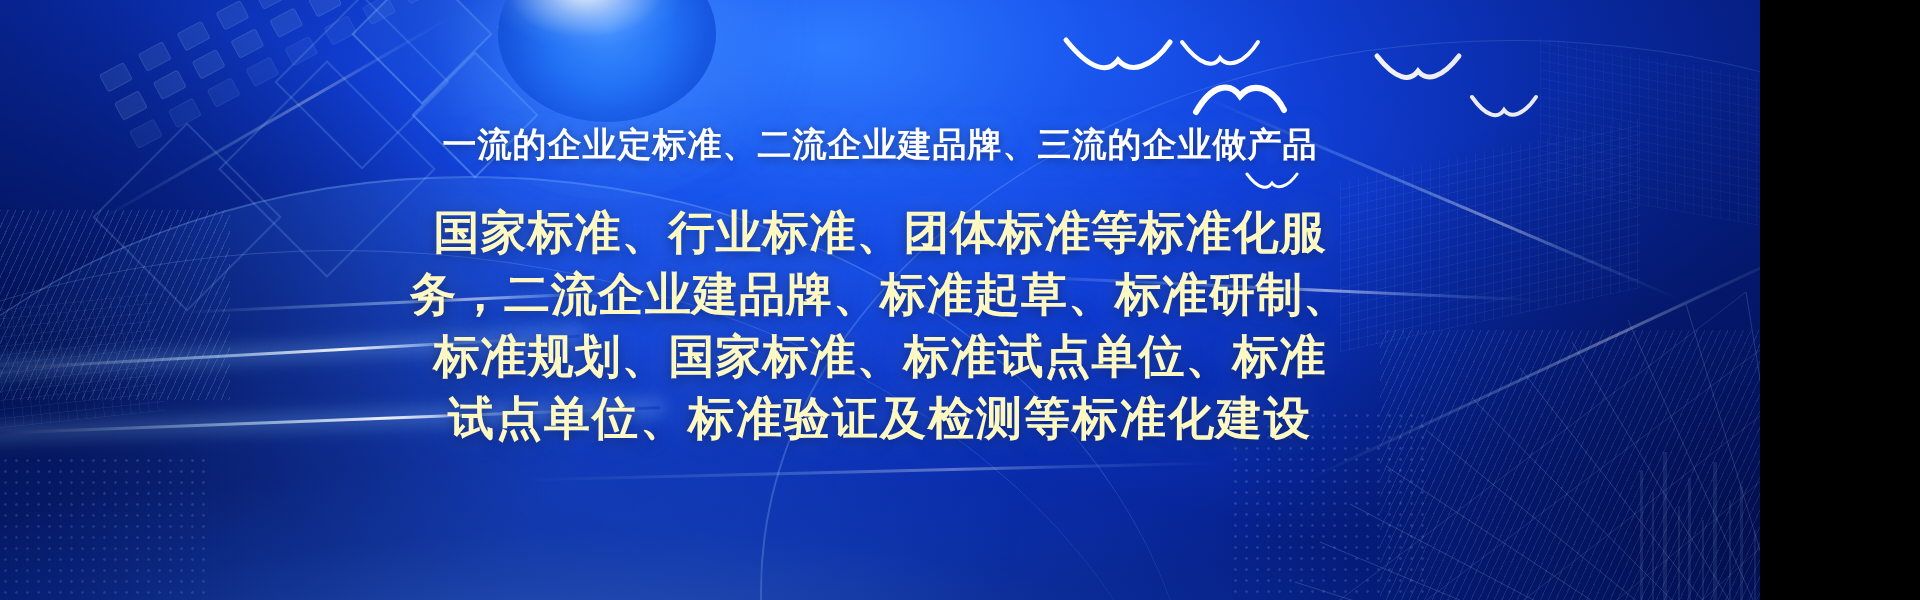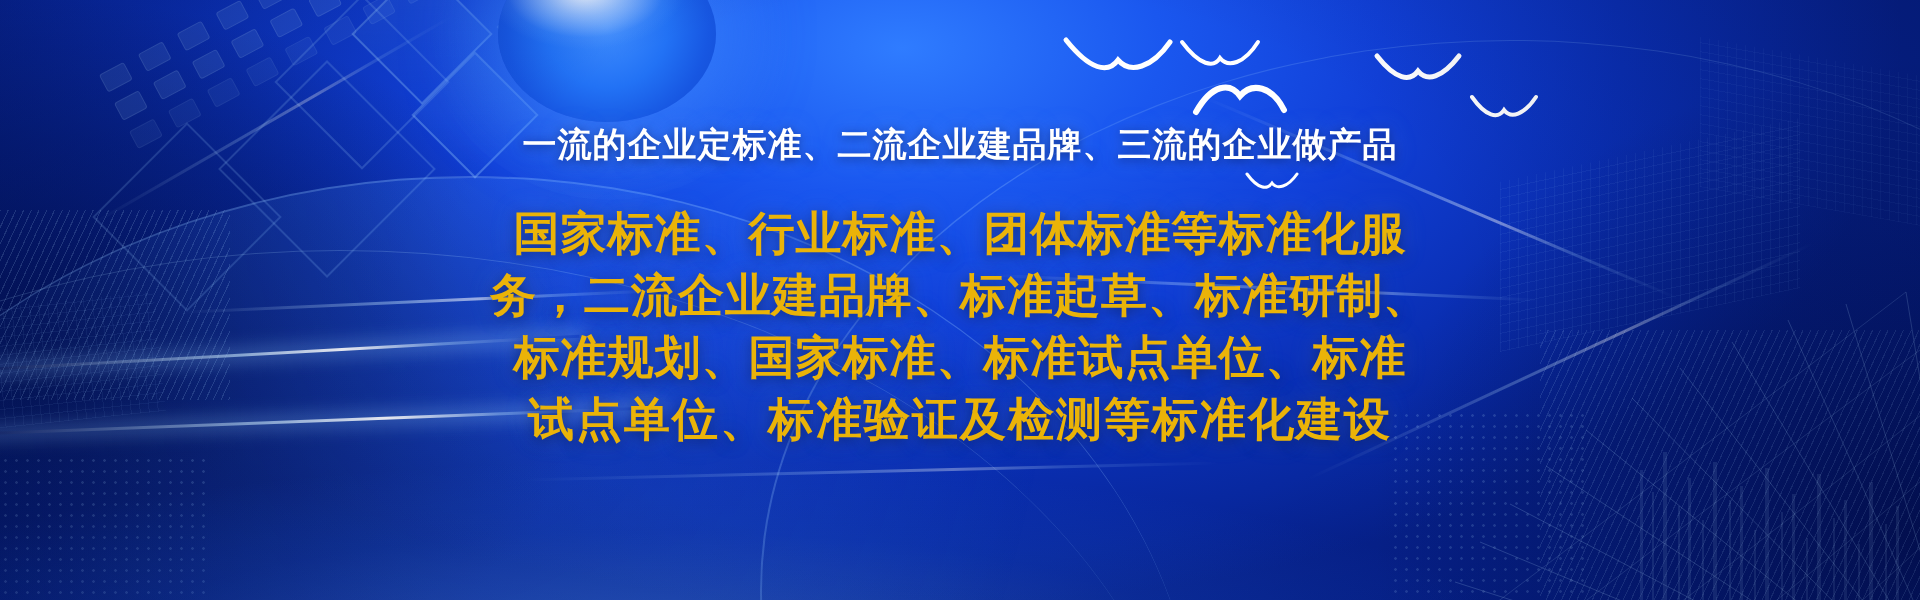--- a/index.html
+++ b/index.html
@@ -2,25 +2,25 @@
 <html><head>
 <meta charset="utf-8">
 <style>
   html, body {
     margin: 0;
     padding: 0;
     background: #000;
   }
   #banner {
     position: relative;
-    width: 1920px;
+    width: 1760px;
     height: 600px;
     overflow: hidden;
     background: #0b3fd4;
-    font-family: Liberation Sans, sans-serif;
+    font-family: Liberation Serif, serif;
   }
 
   
   .layer { position: absolute; inset: 0; pointer-events: none; }
 
   
   .bg-base {
     background:
       radial-gradient(ellipse 1000px 560px at 47% 8%,  #2f7cff 0%, #1a57ef 26%, #1140d8 48%, #0a2fb4 72%, #06218c 100%),
       linear-gradient(160deg, #0d47e0 0%, #0a36c4 45%, #06217f 100%);
@@ -170,21 +170,21 @@
     white-space: nowrap;
     text-shadow: 0 2px 10px rgba(0,20,90,.65), 0 0 22px rgba(120,180,255,.35);
   }
   .body-block {
     margin-top: 34px;
     width: 1030px;
     text-align: center;
     font-size: 46px;
     font-weight: 700;
     line-height: 62px;
-    color: #eab308;
+    color: #fef9c3;
     letter-spacing: 1px;
     text-shadow: 0 3px 14px rgba(0,18,85,.7), 0 0 26px rgba(120,180,255,.3);
   }
   .body-line { white-space: nowrap; }
   .body-line.last { letter-spacing: 2px; }
 </style>
 </head>
 <body>
 
 <div id="banner">

